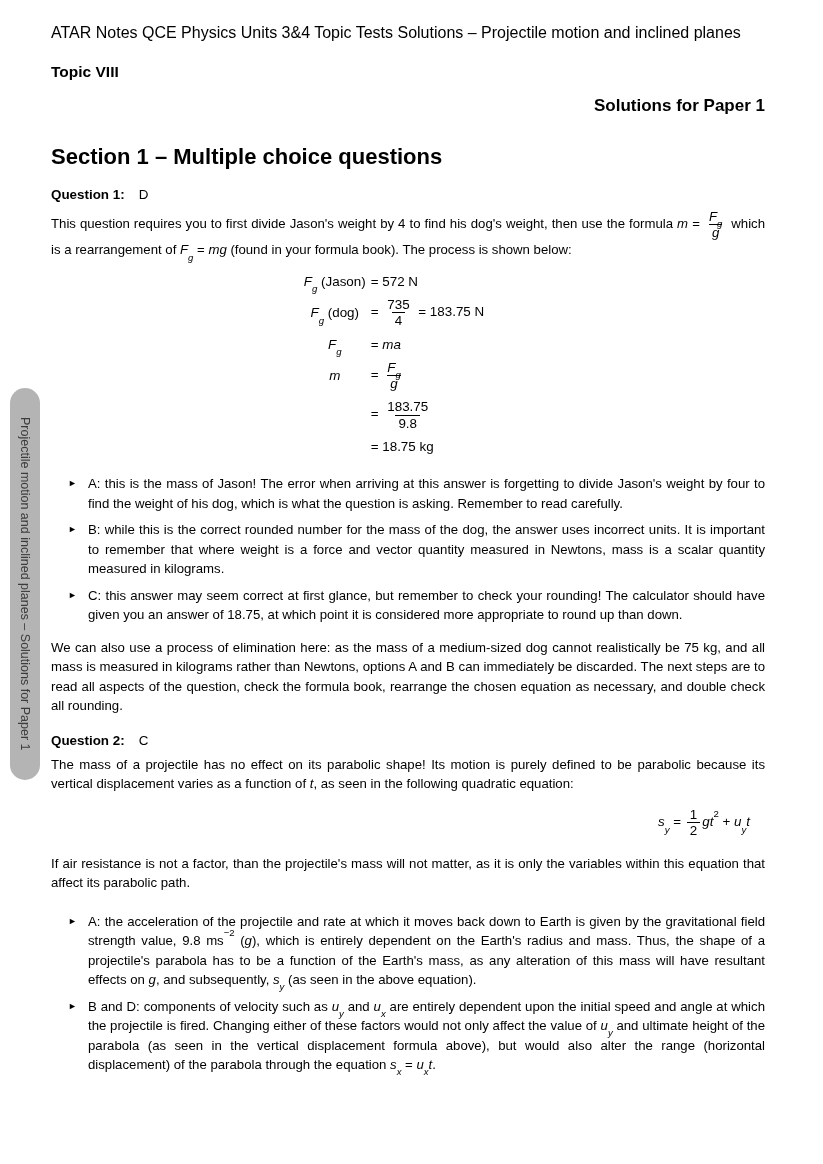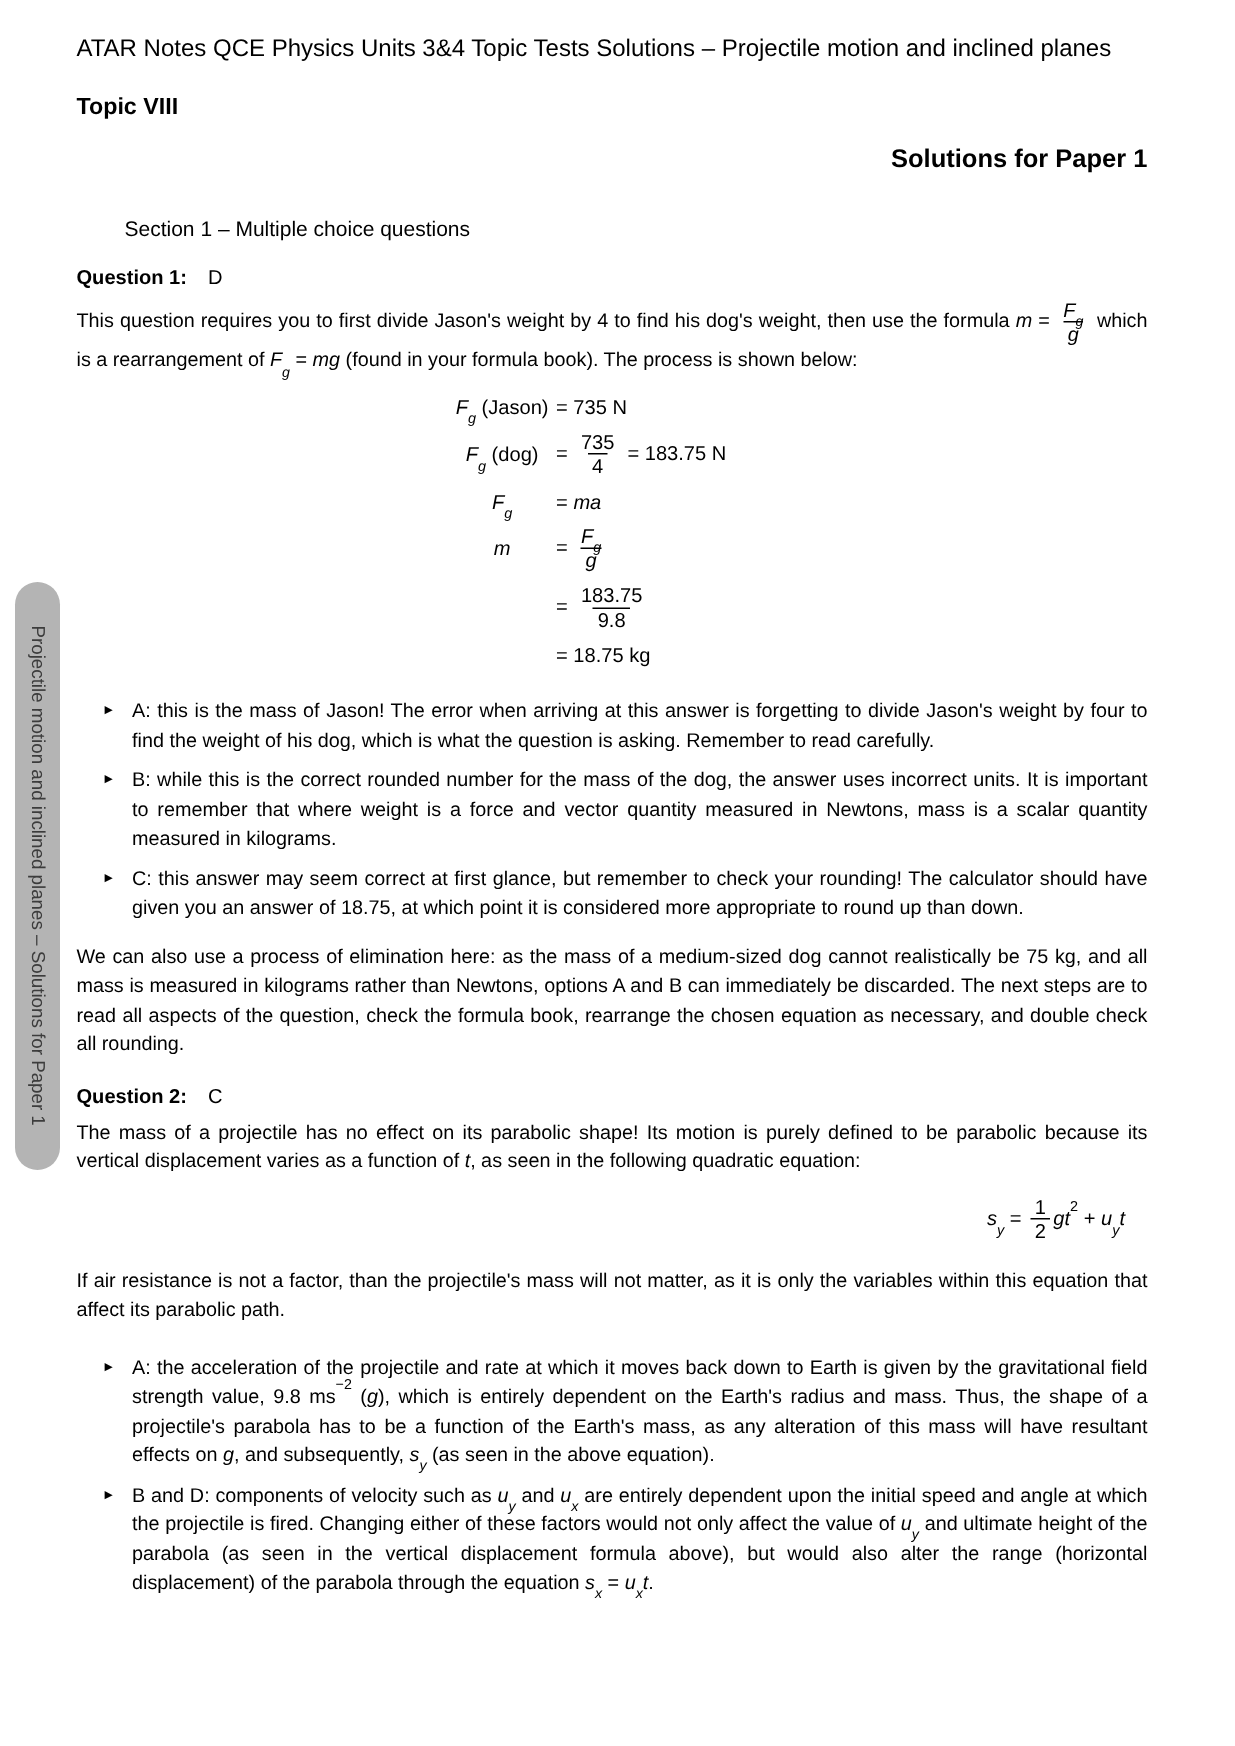--- a/index.html
+++ b/index.html
@@ -4,21 +4,21 @@
 <style>
   html,body{margin:0;padding:0;background:#ffffff;}
   .page{position:relative;width:823px;height:1164px;background:#fff;
         font-family:"Liberation Sans",sans-serif;color:#000;overflow:hidden;}
   .content{position:absolute;left:51px;top:0;width:714px;}
 
   .running-header{padding-top:25px;font-size:16px;line-height:15px;}
   .topic-label{font-size:15.5px;font-weight:bold;margin-top:23px;}
   .page-title{font-size:24px;font-weight:bold;margin-top:27px;letter-spacing:.2px;}
   .paper-subtitle{font-size:17px;font-weight:bold;margin-top:15px;text-align:right;}
-  .section-heading{font-size:14px;font-weight:normal;margin-top:28px;margin-left:32px;}
+  .section-heading{font-size:22px;font-weight:bold;margin-top:28px;}
 
   .qhead{margin-top:17px;font-size:13.4px;}
   .qlabel{font-weight:bold;}
   .qanswer{margin-left:14px;}
 
   .para{font-size:13.2px;line-height:19.5px;text-align:justify;margin-top:7px;}
 
   .eq-block{display:grid;grid-template-columns:max-content max-content;
             justify-content:center;column-gap:5px;row-gap:8px;
             margin:14px 0 20px;font-size:13.4px;transform:translateX(-14px);}
@@ -76,21 +76,21 @@
       <span class="qlabel">Question 1:</span><span class="qanswer">D</span>
     </div>
 
     <div class="para rich">This question requires you to first divide Jason's weight by 4 to find his dog's weight, then use the formula <i>m</i> = <span class="frac">
           <span class="fnum"><i>F</i><sub>g</sub></span>
           <span class="fden"><i>g</i></span>
         </span> which is a rearrangement of <i>F</i><sub>g</sub> = <i>mg</i> (found in your formula book). The process is shown below:</div>
 
     <div class="eq-block rich">
       <span class="eq-lhs"><i>F</i><sub>g</sub> (Jason)</span>
-      <span class="eq-rhs">= 735 N</span>
+      <span class="eq-rhs">= 572 N</span>
       <span class="eq-lhs"><i>F</i><sub>g</sub> (dog)</span>
       <span class="eq-rhs">= <span class="frac">
             <span class="fnum">735</span>
             <span class="fden">4</span>
           </span> = 183.75 N</span>
       <span class="eq-lhs"><i>F</i><sub>g</sub></span>
       <span class="eq-rhs">= <i>ma</i></span>
       <span class="eq-lhs"><i>m</i></span>
       <span class="eq-rhs">= <span class="frac">
             <span class="fnum"><i>F</i><sub>g</sub></span>

